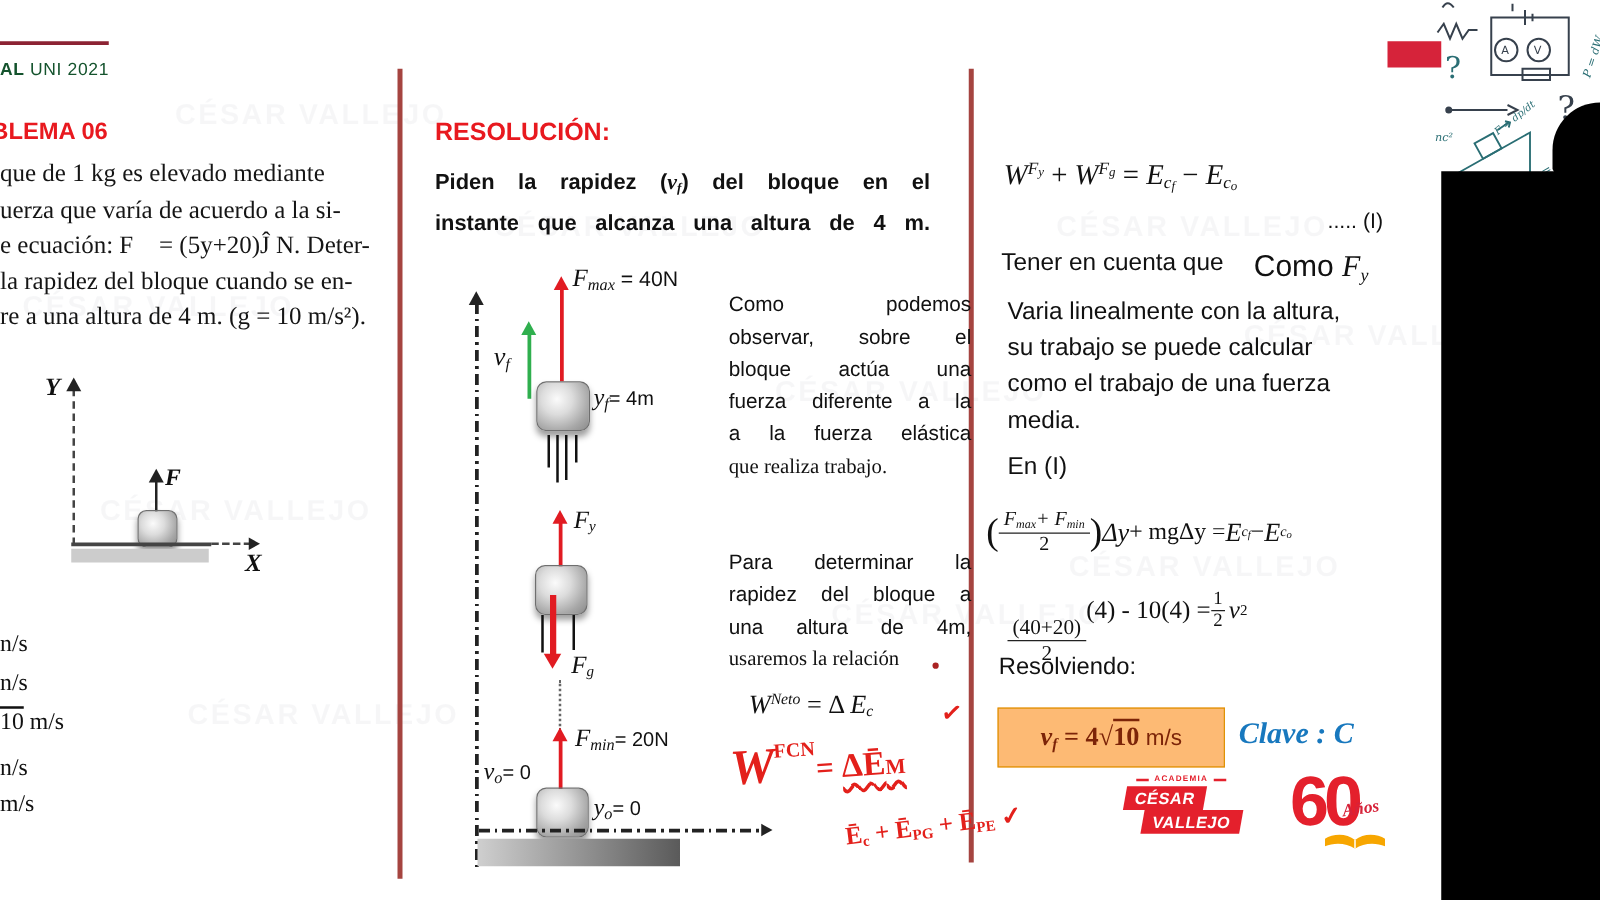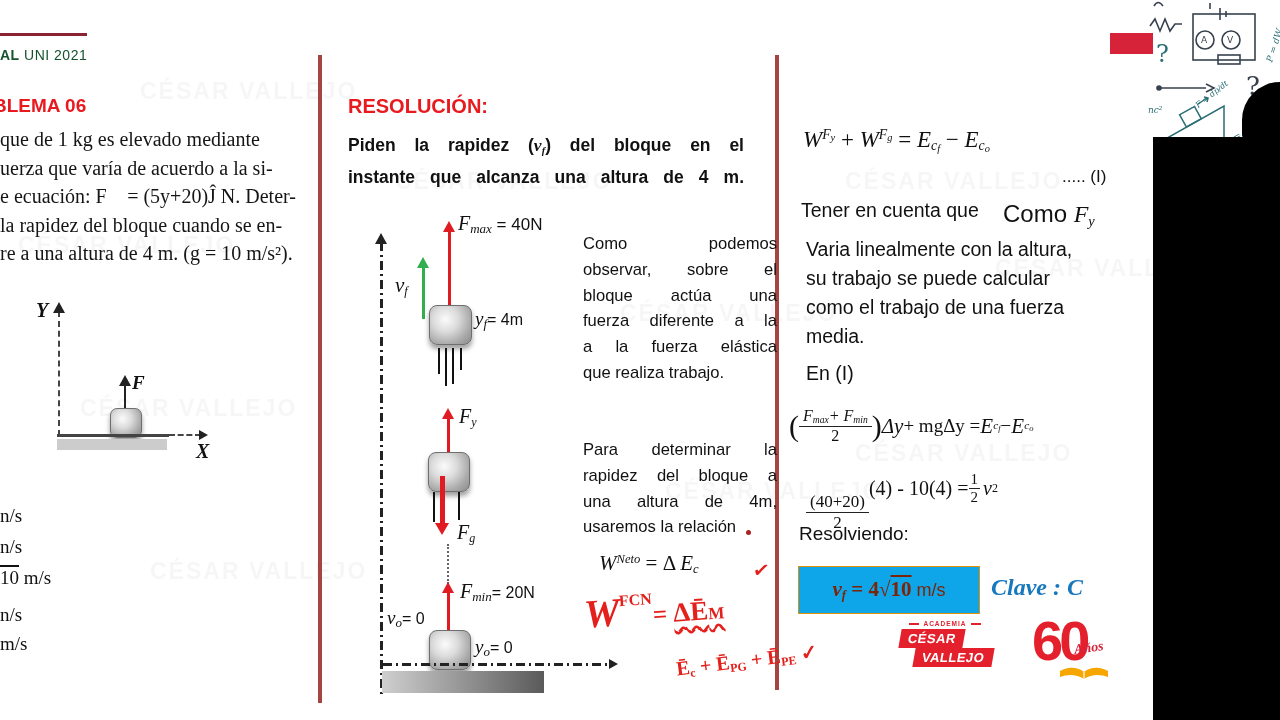--- a/index.html
+++ b/index.html
@@ -10,21 +10,21 @@
   .it{font-style:italic;}
   .b{font-weight:bold;}
   .maroon{color:#14532d;}
   .red{color:#e8191f;}
   .hw{color:#e3201b;}
   .sb{font-size:60%;vertical-align:-0.25em;}
   .sp{font-size:60%;vertical-align:0.55em;}
   .s2{font-size:75%;vertical-align:-0.2em;}
   .radline{text-decoration:overline;text-decoration-thickness:1.5px;}
   .jline{text-align:justify;text-align-last:justify;}
-  .jlast{text-align:left;text-align-last:left;}
+  .jlast{text-align:left;text-align-last:left;font-family:Liberation Serif, serif;}
   .vline{position:absolute;}
   .ah{position:absolute;width:0;height:0;}
   .ah.up{border-left:6px solid transparent;border-right:6px solid transparent;border-bottom:11px solid #e11b22;}
   .ah.down{border-left:7px solid transparent;border-right:7px solid transparent;border-top:12px solid #e11b22;}
   .ah.right{border-top:5px solid transparent;border-bottom:5px solid transparent;border-left:9px solid #222;}
   .ah.blk{border-bottom-color:#222;}
   .ah.grn{border-bottom-color:#2faf4e;}
   .block{position:absolute;border-radius:8px;border:1px solid #6f6f6f;
          background:radial-gradient(circle at 38% 35%, #fbfbfb 0%, #dcdcdc 35%, #a8a8a8 72%, #8a8a8a 100%);
          box-shadow:0 4px 5px rgba(0,0,0,.38);}
@@ -209,21 +209,21 @@
       <span class="frac" style="font-size:15px;">
         <span class="num" style="padding:0 2px;">1</span>
         <span class="den">2</span>
       </span>
       <span class="it" style="margin-left:3px;">v</span>
       <span class="sp">2</span>
   </div>
 
   <div class="abs" style="left:799px;top:523px;font-size:19px;">Resolviendo:</div>
 
-  <div class="abs" style="left:798px;top:566px;width:180px;height:46px;background:#0ea5e9;border:1px solid #df9206;display:flex;align-items:center;justify-content:center;">
+  <div class="abs" style="left:798px;top:566px;width:180px;height:46px;background:#fdba74;border:1px solid #df9206;display:flex;align-items:center;justify-content:center;">
     <span class="serif" style="font-size:21px;color:#7c2408;font-weight:bold;"><span class="it">v</span><span class="sb it">f</span><span> = 4</span><span>√</span><span class="radline">10</span><span style="font-family:'Liberation Sans',sans-serif;font-size:18px;font-weight:normal;"> m/s</span></span>
   </div>
   <div class="abs serif it b" style="left:991px;top:574px;font-size:24px;color:#1878be;">Clave : C</div>
 
   <div class="abs" style="left:892px;top:620px;width:106px;height:62px;">
     <div style="display:flex;align-items:center;justify-content:center;gap:4px;color:#e4202c;font-size:6.5px;font-weight:bold;letter-spacing:1px;">
       <span style="width:10px;height:2px;background:#e4202c;display:inline-block;"></span>
         <span>ACADEMIA</span>
         <span style="width:10px;height:2px;background:#e4202c;display:inline-block;"></span>
     </div>

